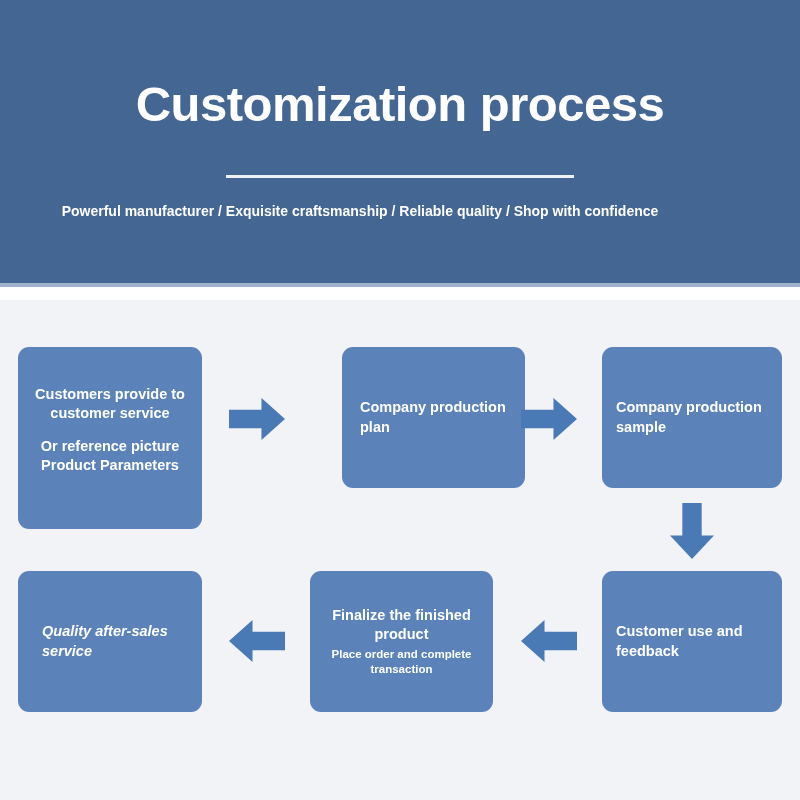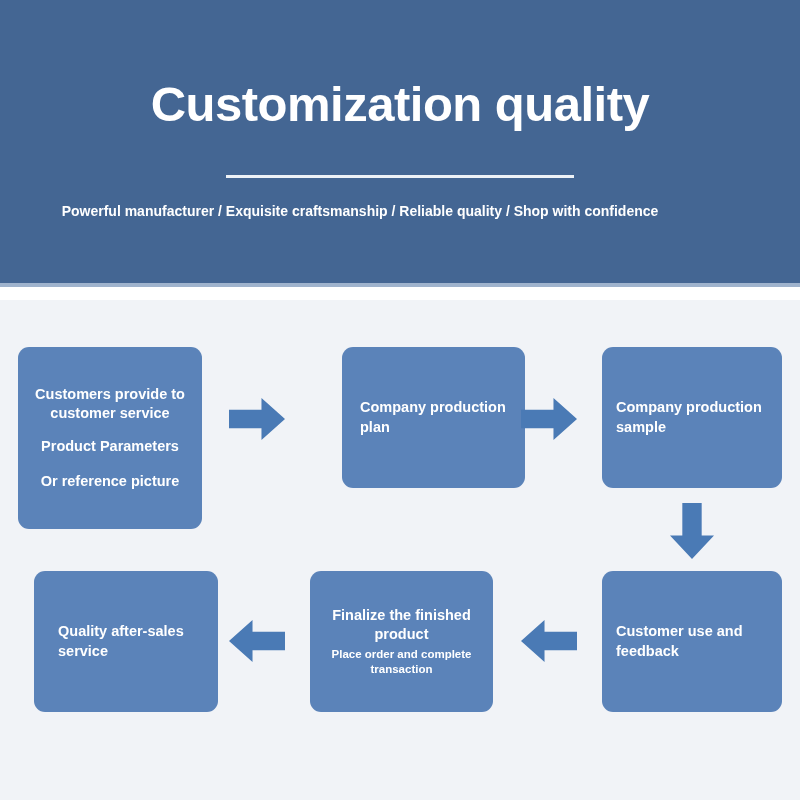--- a/index.html
+++ b/index.html
@@ -146,23 +146,24 @@
     left: 310px; top: 571px; width: 183px; height: 141px;
     align-items: center;
     text-align: center;
     padding: 0 8px;
     border-radius: 11px;
   }
   #box-finalize .box-title { margin-bottom: 3px; }
 
   
   #box-after-sales {
-    left: 34px; top: 571px; width: 184px; height: 141px;
+    left: 18px; top: 571px; width: 184px; height: 141px;
     padding-left: 24px;
     text-align: left;
+    font-style: italic;
   }
 
   
   .arrow {
     position: absolute;
     background: #4a7ab5;
   }
   .arrow-right {
     clip-path: polygon(0% 28%, 58% 28%, 58% 0%, 100% 50%, 58% 100%, 58% 72%, 0% 72%);
   }
@@ -177,31 +178,31 @@
   #arrow-3 { left: 670px; top: 503px; width: 44px; height: 56px; }
   #arrow-4 { left: 521px; top: 620px; width: 56px; height: 42px; }
   #arrow-5 { left: 229px; top: 620px; width: 56px; height: 42px; }
 </style>
 </head>
 <body>
 
 <div id="page">
 
   <div class="header">
-    <div class="title">Customization quality</div>
+    <div class="title">Customization process</div>
     <div class="divider"></div>
     <div class="subtitle">Powerful manufacturer / Exquisite craftsmanship / Reliable quality / Shop with confidence</div>
   </div>
   <div class="header-underbar"></div>
   <div class="header-white"></div>
 
   <div class="flow-box" id="box-customer-input">
     <div class="box-title l1">Customers provide to customer service</div>
+    <div class="box-title l3">Or reference picture</div>
     <div class="box-title l2">Product Parameters</div>
-    <div class="box-title l3">Or reference picture</div>
   </div>
 
   <div class="arrow arrow-right" id="arrow-1"></div>
 
   <div class="flow-box" id="box-production-plan">
     <div class="box-title">Company production plan</div>
   </div>
 
   <div class="arrow arrow-right" id="arrow-2"></div>
 

